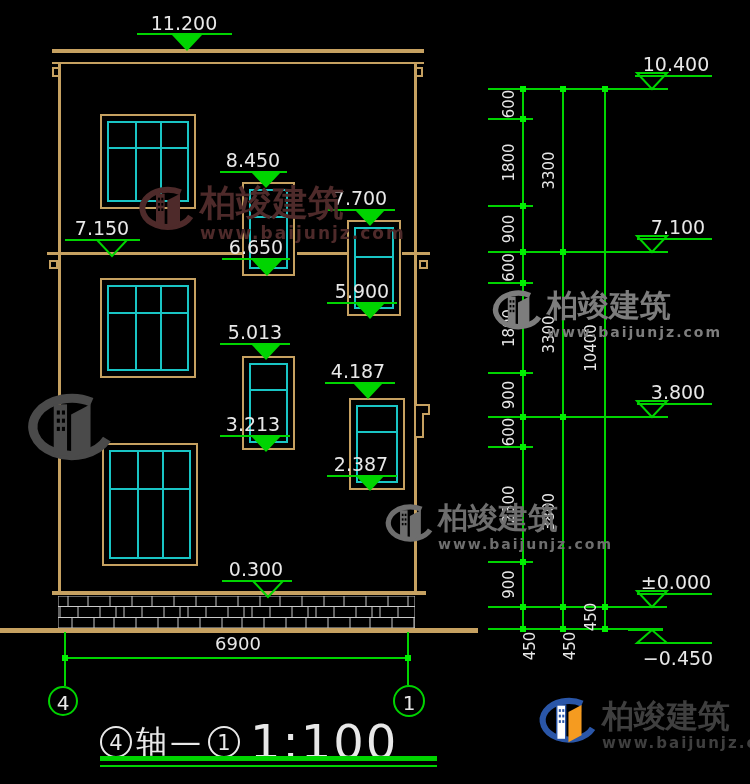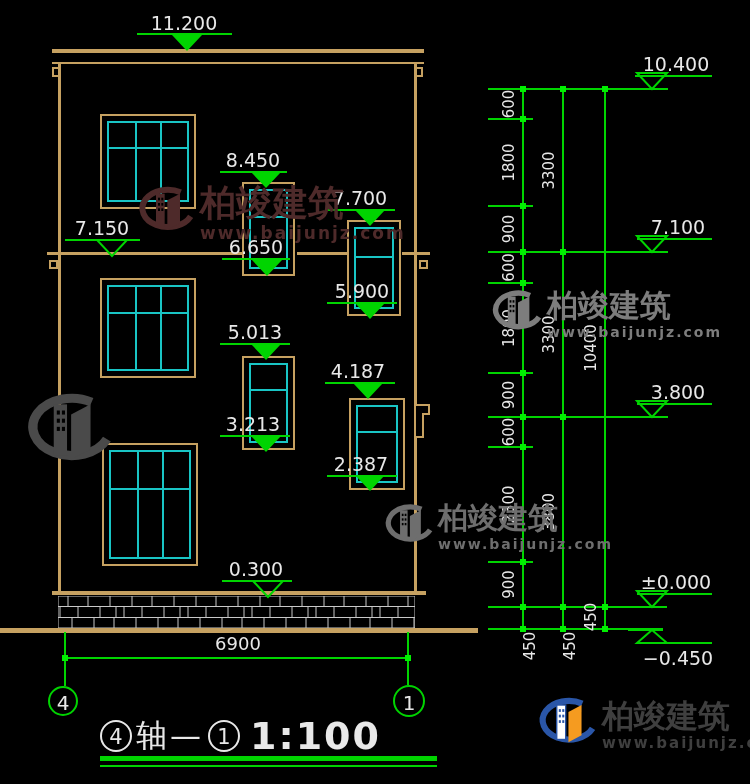--- a/index.html
+++ b/index.html
@@ -23,21 +23,21 @@
   .dimtxt{font-family:"DejaVu Sans",sans-serif;font-size:15px;fill:#e8e8e8;}
   .bdimtxt{font-family:"DejaVu Sans",sans-serif;font-size:18px;fill:#e8e8e8;}
   
   .bubble{position:absolute;width:30px;height:30px;border:2px solid #00d400;border-radius:50%;
           color:#e8e8e8;font-size:20px;line-height:30px;text-align:center;box-sizing:border-box;}
   
   #title{position:absolute;left:100px;top:714px;display:flex;align-items:center;color:#e8e8e8;}
   .tcirc{display:inline-block;width:32px;height:32px;border:2px solid #e8e8e8;border-radius:50%;
          font-size:21px;line-height:31px;text-align:center;box-sizing:border-box;flex:none;}
   .tcjk{font-size:31px;letter-spacing:3px;margin:0 4px;white-space:nowrap;}
-  .tscale{font-size:38px;font-weight:700;letter-spacing:2px;margin-left:10px;}
+  .tscale{font-size:48px;font-weight:400;letter-spacing:2px;margin-left:10px;}
   .rule{position:absolute;background:#00d400;}
   
   .wm{position:absolute;display:flex;align-items:center;pointer-events:none;}
   .wm-logo{flex:none;}
   .wm-text{display:flex;flex-direction:column;line-height:1;}
   .wm-brand{font-weight:bold;white-space:nowrap;}
   .wm-url{font-weight:bold;white-space:nowrap;letter-spacing:2px;margin-top:4px;}
 </style>
 </head>
 <body>

